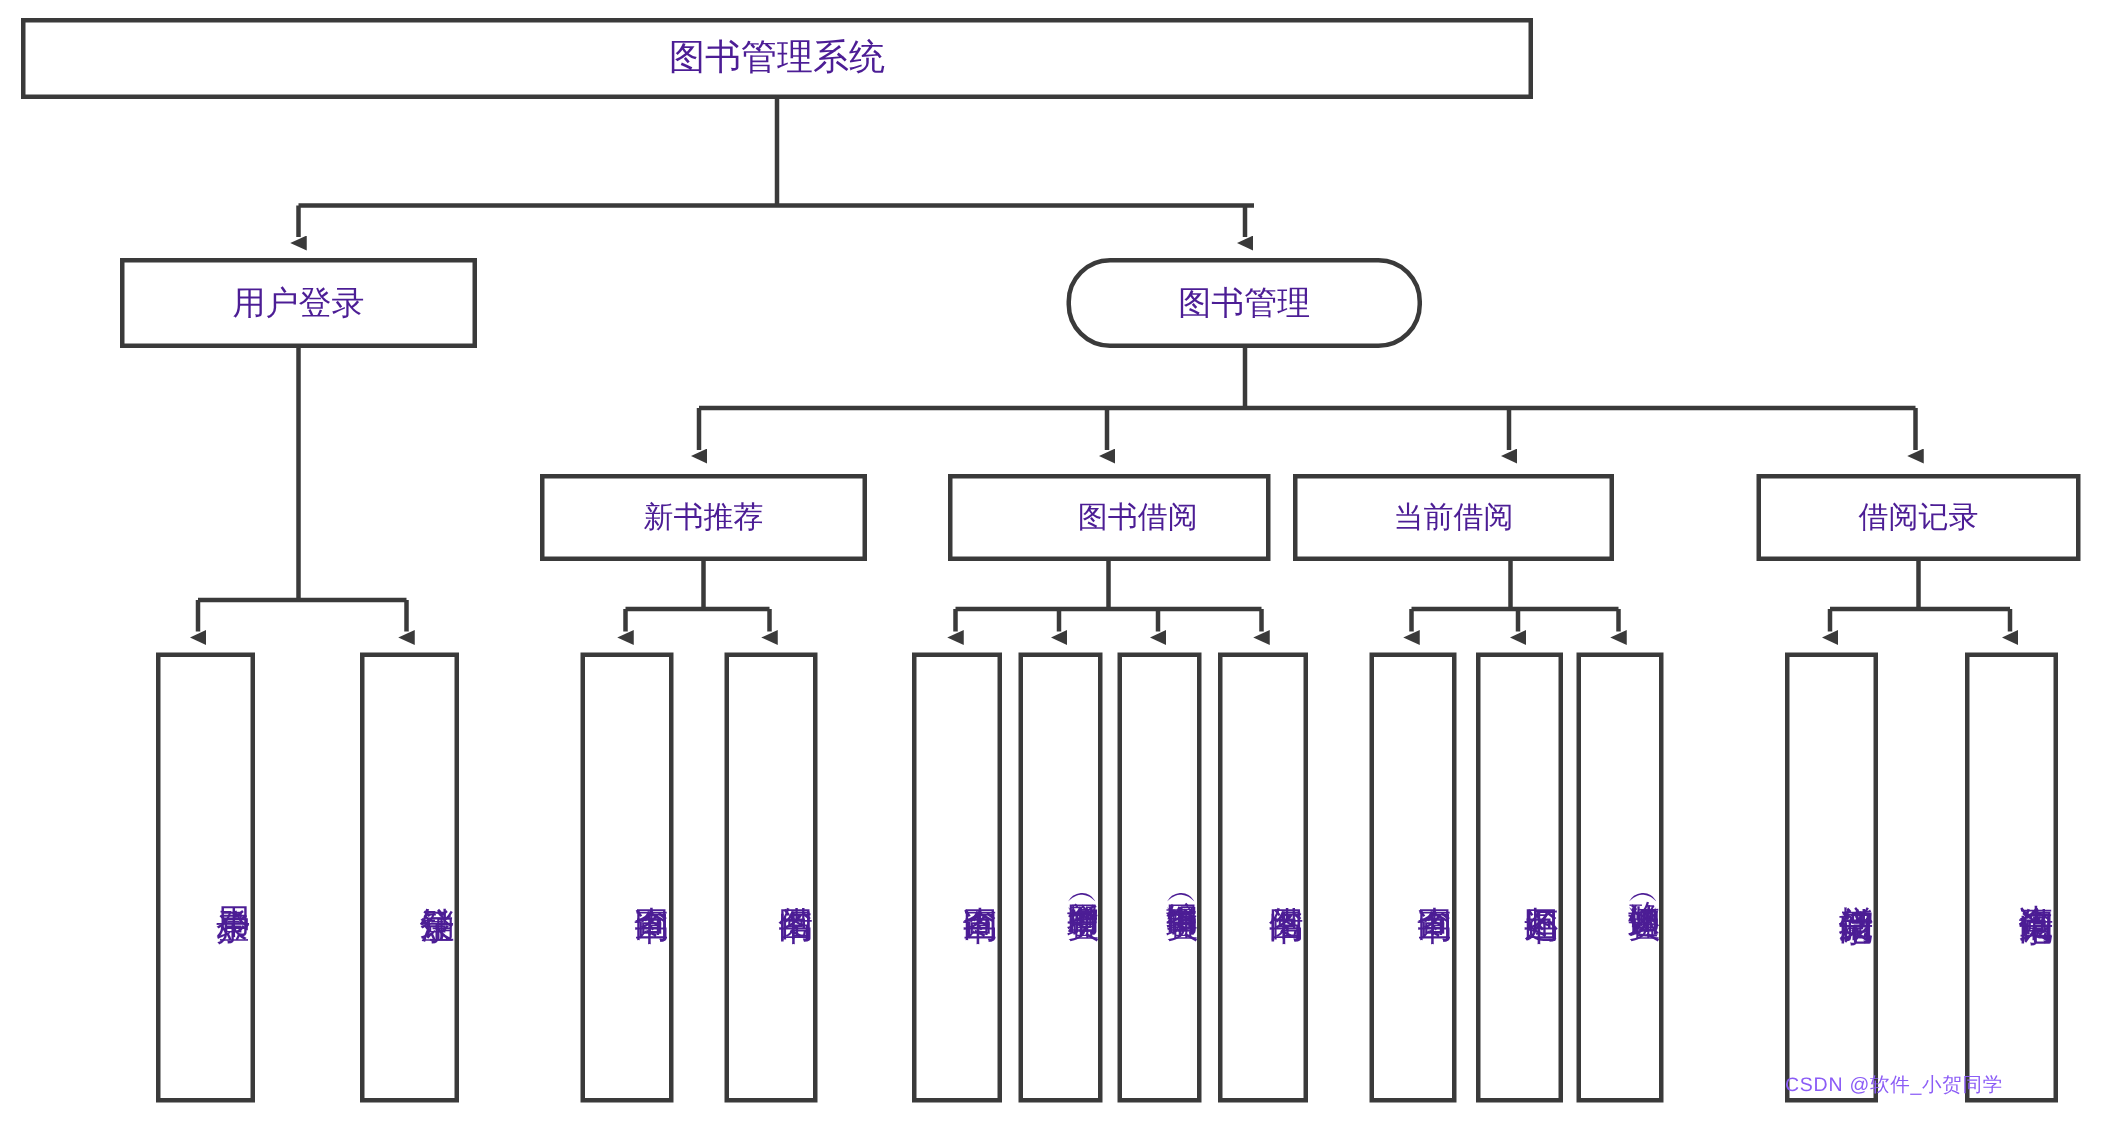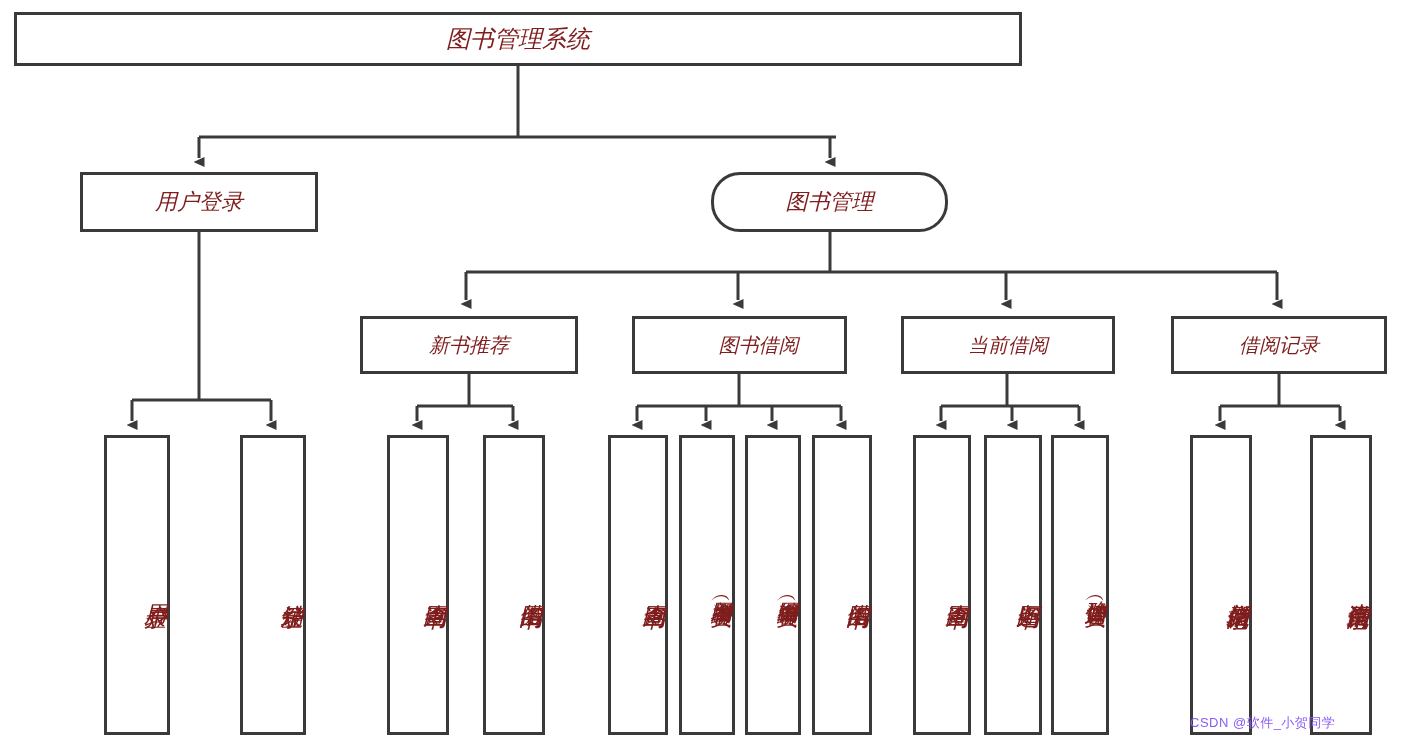--- a/index.html
+++ b/index.html
@@ -18,23 +18,22 @@
     overflow: hidden;
   }
   .node {
     position: absolute;
     box-sizing: border-box;
     border: 2px solid #3a3a3a;
     background: #ffffff;
     display: flex;
     align-items: center;
     justify-content: center;
-    color: #7f1d1d;
+    color: #4c1d95;
     line-height: 1.02;
-    font-style: italic;
   }
   .node.lvl1 {
     font-size: 24px;
     border-width: 3px;
   }
   .node.lvl2 {
     font-size: 22px;
     border-width: 3px;
   }
   .node.lvl3 {
@@ -140,21 +139,21 @@
   <div class="node lvl2" style="left:711px; top:172px; width:237px; height:60px;border-radius:29px;">
     <span class="lbl">图书管理</span>
   </div>
 
   <div class="node lvl3" style="left:360px; top:316px; width:218px; height:58px;">
     <span class="lbl">新书推荐</span>
   </div>
   <div class="node lvl3" style="left:632px; top:316px; width:215px; height:58px;padding-left:38px;">
     <span class="lbl">图书借阅</span>
   </div>
-  <div class="node lvl3" style="left:901px; top:316px; width:214px; height:58px;">
+  <div class="node lvl3" style="left:862px; top:316px; width:214px; height:58px;">
     <span class="lbl">当前借阅</span>
   </div>
   <div class="node lvl3" style="left:1171px; top:316px; width:216px; height:58px;">
     <span class="lbl">借阅记录</span>
   </div>
 
   <div class="node leaf" style="left:104px; top:435px; width:66px; height:300px;">
     <span class="lbl">用户登录</span>
   </div>
   <div class="node leaf" style="left:240px; top:435px; width:66px; height:300px;">

